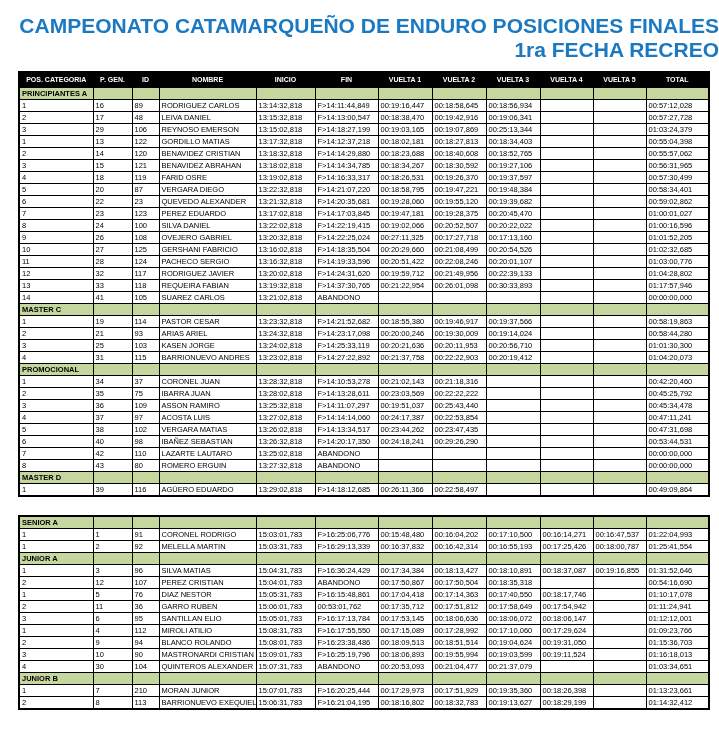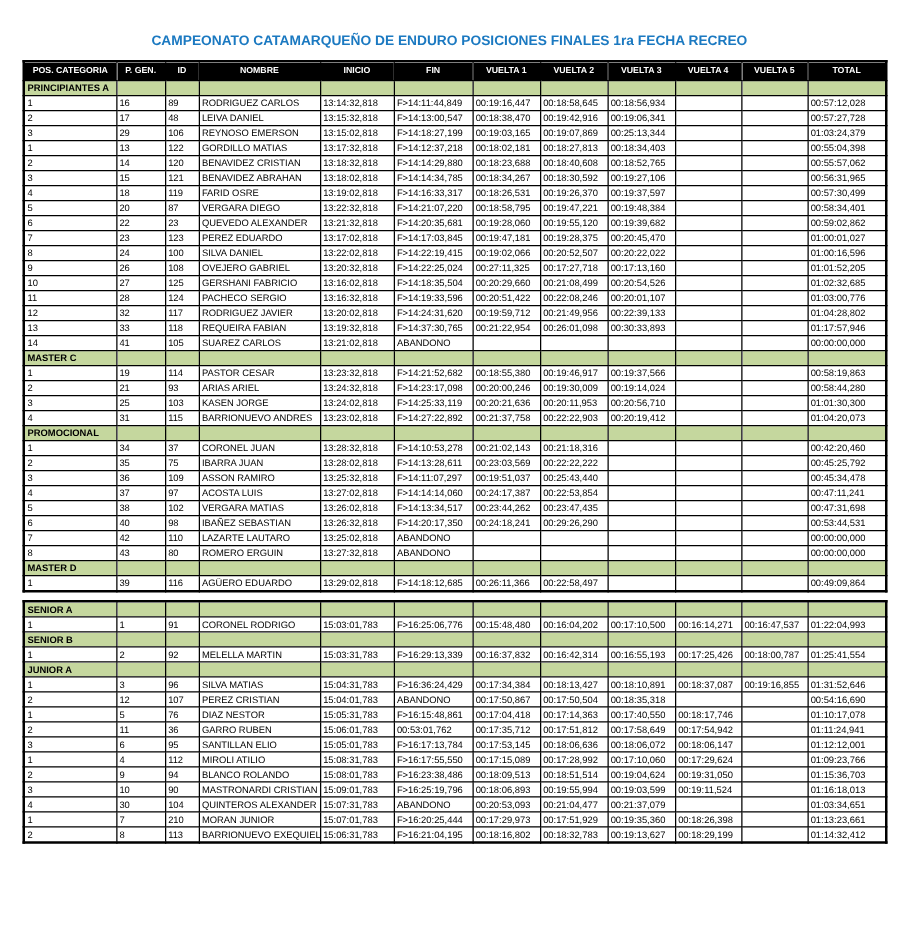--- a/index.html
+++ b/index.html
@@ -10,33 +10,33 @@
     --grid:#000000;
   }
   html,body{margin:0;padding:0;}
   body{
     width:719px;height:750px;background:#ffffff;
     font-family:"Liberation Sans",sans-serif;
     -webkit-font-smoothing:antialiased;
   }
   .title{
     color:var(--title-color);
-    text-align:center;
-    font-size:11px;
+    text-align:right;
+    font-size:21px;
     font-weight:bold;
     letter-spacing:0px;
-    margin:27px 0 9px 0;
+    margin:14px 0 9px 0;
   }
   table.results{
     border-collapse:collapse;
     table-layout:fixed;
     margin-left:18px;
     width:690px;
     border:2px solid var(--grid);
-    margin-bottom:6px;
+    margin-bottom:18px;
   }
   table.results td, table.results th{
     border:1px solid var(--grid);
     font-size:7.5px;
     height:11px;
     line-height:11px;
     padding:0 2px;
     white-space:nowrap;
     overflow:hidden;
     text-align:left;
@@ -610,34 +610,20 @@
             <td>CORONEL RODRIGO</td>
             <td>15:03:01,783</td>
             <td>F&gt;16:25:06,776</td>
             <td>00:15:48,480</td>
             <td>00:16:04,202</td>
             <td>00:17:10,500</td>
             <td>00:16:14,271</td>
             <td>00:16:47,537</td>
             <td>01:22:04,993</td>
           </tr>
-          <tr class="section-row">
-            <td>SENIOR B</td>
-            <td></td>
-            <td></td>
-            <td></td>
-            <td></td>
-            <td></td>
-            <td></td>
-            <td></td>
-            <td></td>
-            <td></td>
-            <td></td>
-            <td></td>
-          </tr>
           <tr>
             <td>1</td>
             <td>2</td>
             <td>92</td>
             <td>MELELLA MARTIN</td>
             <td>15:03:31,783</td>
             <td>F&gt;16:29:13,339</td>
             <td>00:16:37,832</td>
             <td>00:16:42,314</td>
             <td>00:16:55,193</td>
@@ -778,20 +764,34 @@
             <td>QUINTEROS ALEXANDER</td>
             <td>15:07:31,783</td>
             <td>ABANDONO</td>
             <td>00:20:53,093</td>
             <td>00:21:04,477</td>
             <td>00:21:37,079</td>
             <td></td>
             <td></td>
             <td>01:03:34,651</td>
           </tr>
+          <tr class="section-row">
+            <td>JUNIOR B</td>
+            <td></td>
+            <td></td>
+            <td></td>
+            <td></td>
+            <td></td>
+            <td></td>
+            <td></td>
+            <td></td>
+            <td></td>
+            <td></td>
+            <td></td>
+          </tr>
           <tr>
             <td>1</td>
             <td>7</td>
             <td>210</td>
             <td>MORAN JUNIOR</td>
             <td>15:07:01,783</td>
             <td>F&gt;16:20:25,444</td>
             <td>00:17:29,973</td>
             <td>00:17:51,929</td>
             <td>00:19:35,360</td>

